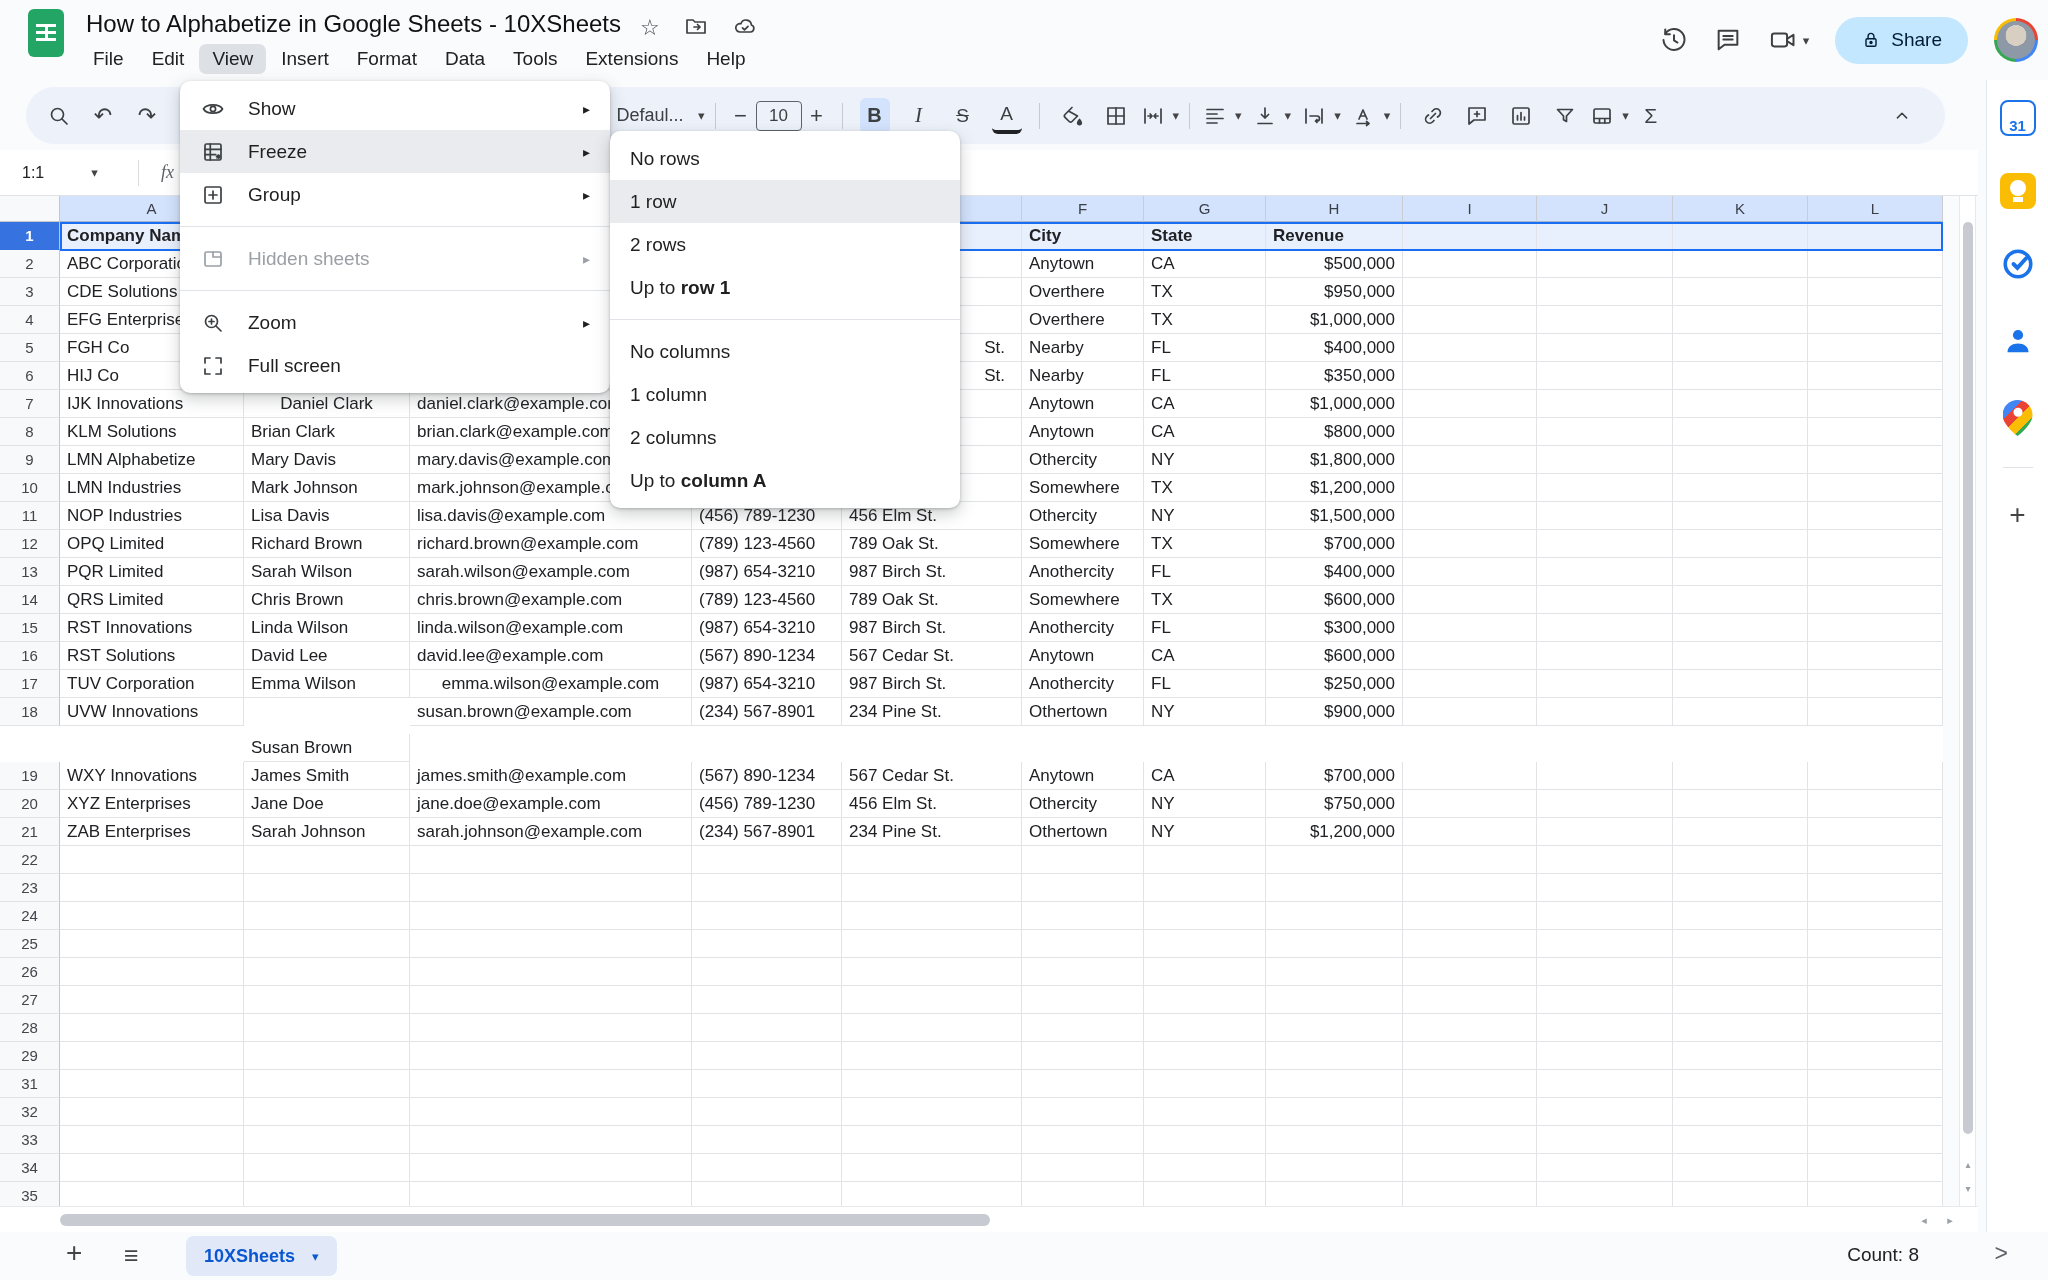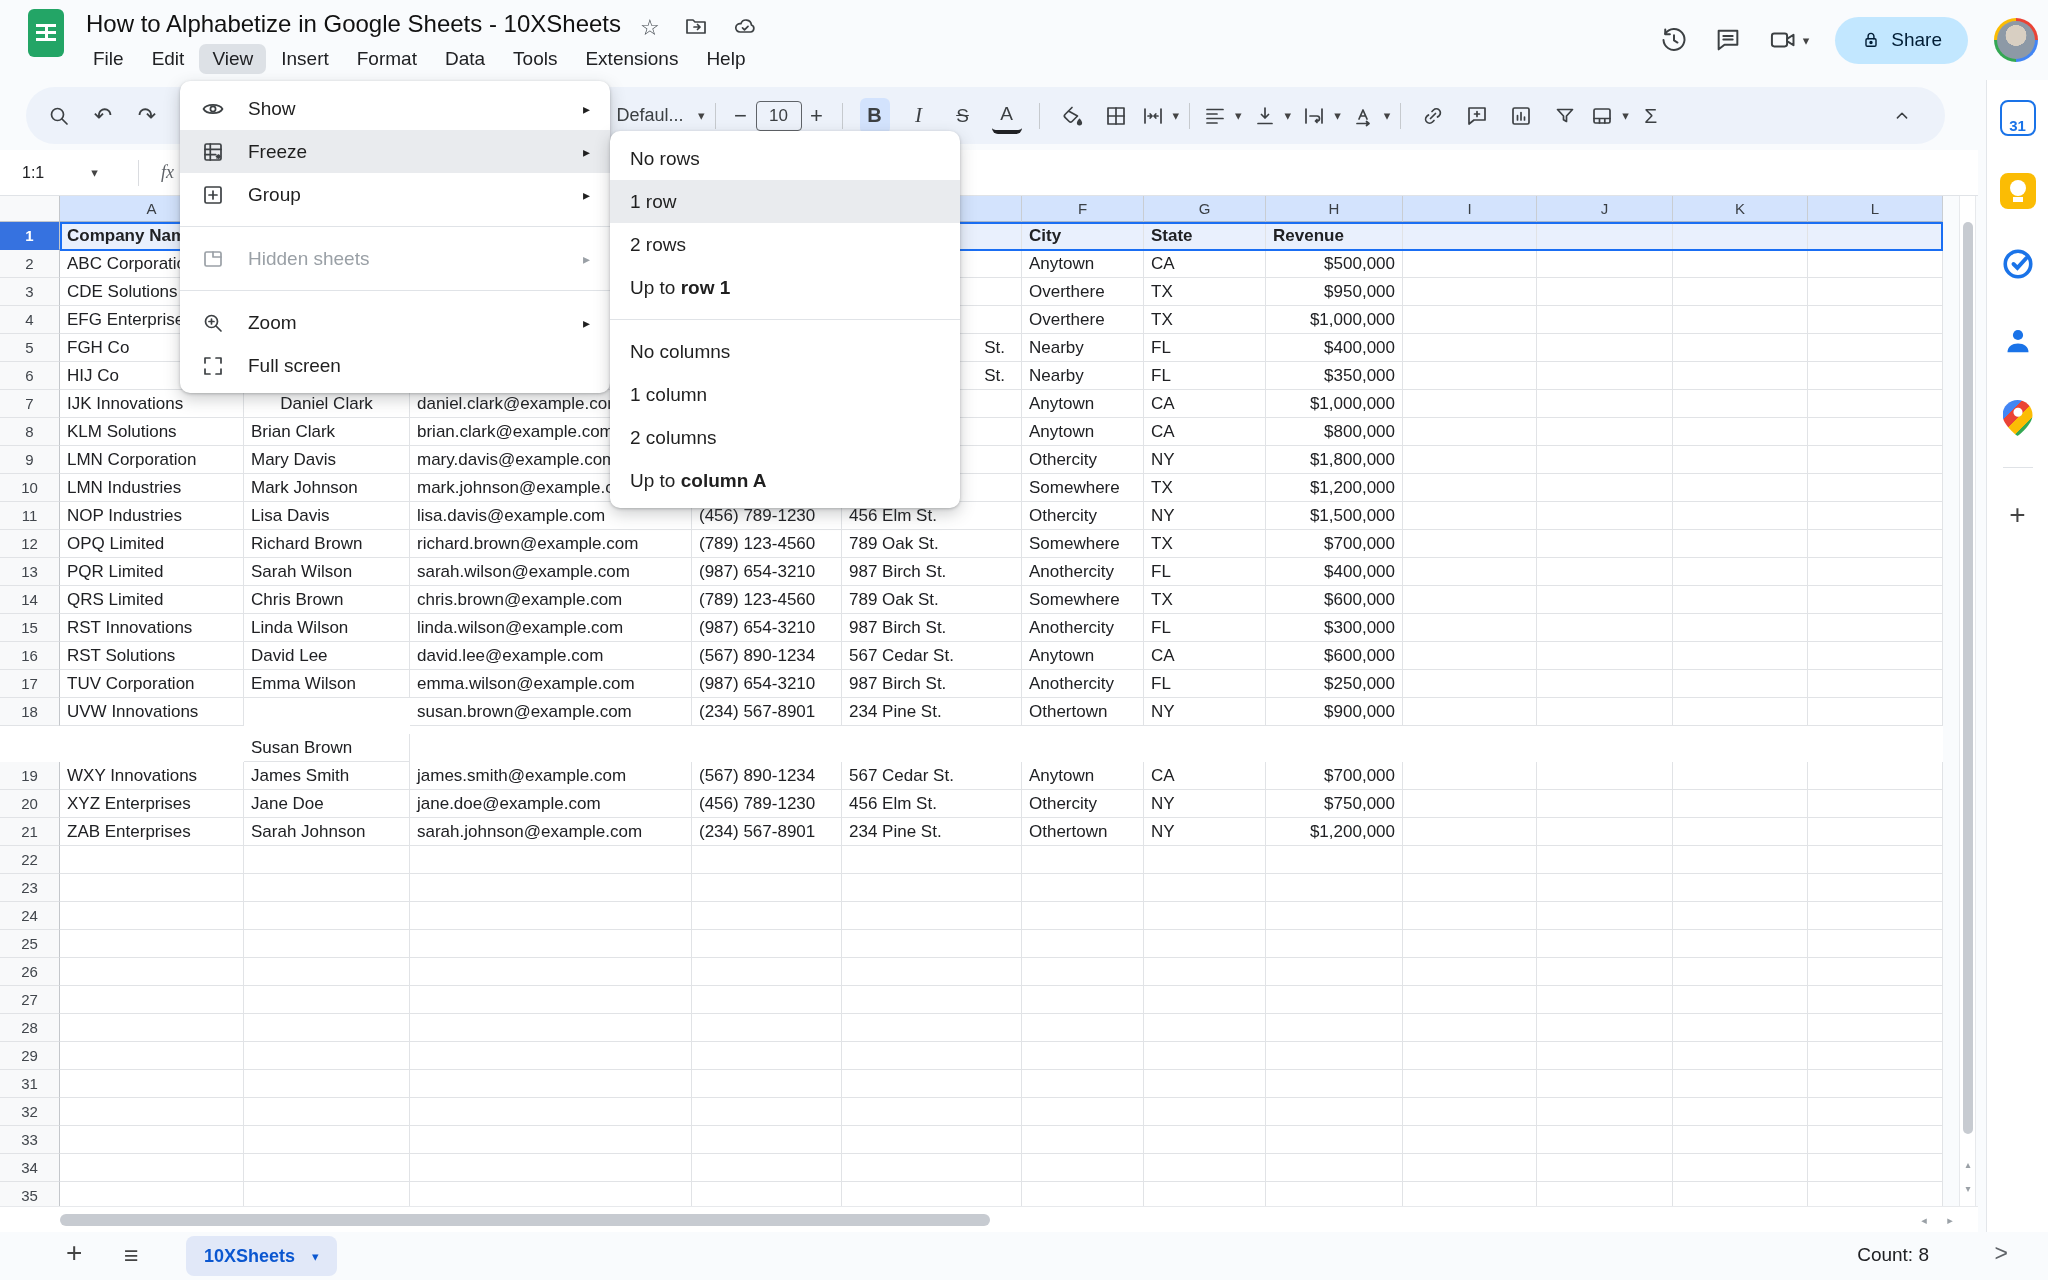--- a/index.html
+++ b/index.html
@@ -88,21 +88,21 @@
   .hbtn { position:absolute; top:3px; width:24px; height:20px; display:flex; align-items:center; justify-content:center;
     font-size:11px; color:#9aa0a6; }
 
   
   .bottombar { position:absolute; left:0; top:1232px; width:2048px; height:48px; background:#f9fbfd; }
   .bb-add { position:absolute; left:66px; top:5px; font-size:28px; font-weight:300; color:#444; }
   .bb-all { position:absolute; left:124px; top:9px; font-size:25px; color:#444; }
   .sheet-tab { position:absolute; left:186px; top:4px; height:40px; background:#e1e8f8; border-radius:8px;
     display:flex; align-items:center; gap:12px; padding:0 18px; color:#0b57d0; font-size:18px; font-weight:bold; }
   .sheet-tab .dd { color:#0b57d0; }
-  .bb-count { position:absolute; right:119px; top:12px; font-size:19px; font-weight:500; color:#202124; }
+  .bb-count { position:absolute; right:129px; top:12px; font-size:19px; font-weight:500; color:#202124; }
   .bb-chev { position:absolute; right:40px; top:8px; font-size:23px; color:#5f6368; }
 
   
   .siderail { position:absolute; left:1986px; top:80px; width:62px; height:1152px; background:#fff;
     border-left:1px solid #e3e6ea; display:flex; flex-direction:column; align-items:center; padding-top:20px; gap:37px; }
   .cal { width:36px; height:36px; background:#fff; border:2.5px solid #1a73e8; border-radius:8px;
     display:flex; align-items:flex-end; justify-content:center; font-size:15px; font-weight:bold; color:#1a73e8; }
   .keep { width:36px; height:36px; background:#fbbc04; border-radius:8px; position:relative; }
   .keep::after { content:""; position:absolute; left:10px; top:7px; width:16px; height:16px; background:#fff; border-radius:50%; }
   .keep::before { content:""; position:absolute; left:13px; top:24px; width:10px; height:5px; background:#fff; z-index:2; }
@@ -442,21 +442,21 @@
         <div class="cell" style="width: 122px;">Anytown</div>
         <div class="cell" style="width: 122px;">CA</div>
         <div class="cell right" style="width: 137px;">$800,000</div>
         <div class="cell" style="width: 134px;"></div>
         <div class="cell" style="width: 136px;"></div>
         <div class="cell" style="width: 135px;"></div>
         <div class="cell" style="width: 135px;"></div>
       </div>
       <div class="grow">
         <div class="rownum">9</div>
-        <div class="cell" style="width: 184px;">LMN Corporation</div>
+        <div class="cell" style="width: 184px;">LMN Alphabetize</div>
         <div class="cell" style="width: 166px;">Mary Davis</div>
         <div class="cell" style="width: 282px;">mary.davis@example.com</div>
         <div class="cell" style="width: 150px;"></div>
         <div class="cell" style="width: 180px;"></div>
         <div class="cell" style="width: 122px;">Othercity</div>
         <div class="cell" style="width: 122px;">NY</div>
         <div class="cell right" style="width: 137px;">$1,800,000</div>
         <div class="cell" style="width: 134px;"></div>
         <div class="cell" style="width: 136px;"></div>
         <div class="cell" style="width: 135px;"></div>
@@ -564,21 +564,21 @@
         <div class="cell right" style="width: 137px;">$600,000</div>
         <div class="cell" style="width: 134px;"></div>
         <div class="cell" style="width: 136px;"></div>
         <div class="cell" style="width: 135px;"></div>
         <div class="cell" style="width: 135px;"></div>
       </div>
       <div class="grow">
         <div class="rownum">17</div>
         <div class="cell" style="width: 184px;">TUV Corporation</div>
         <div class="cell" style="width: 166px;">Emma Wilson</div>
-        <div class="cell" style="width: 282px;">emma.wilson@example.com</div>
+        <div class="cell" style="width: 282px; text-align: center;">emma.wilson@example.com</div>
         <div class="cell" style="width: 150px;">(987) 654-3210</div>
         <div class="cell" style="width: 180px;">987 Birch St.</div>
         <div class="cell" style="width: 122px;">Anothercity</div>
         <div class="cell" style="width: 122px;">FL</div>
         <div class="cell right" style="width: 137px;">$250,000</div>
         <div class="cell" style="width: 134px;"></div>
         <div class="cell" style="width: 136px;"></div>
         <div class="cell" style="width: 135px;"></div>
         <div class="cell" style="width: 135px;"></div>
       </div>

